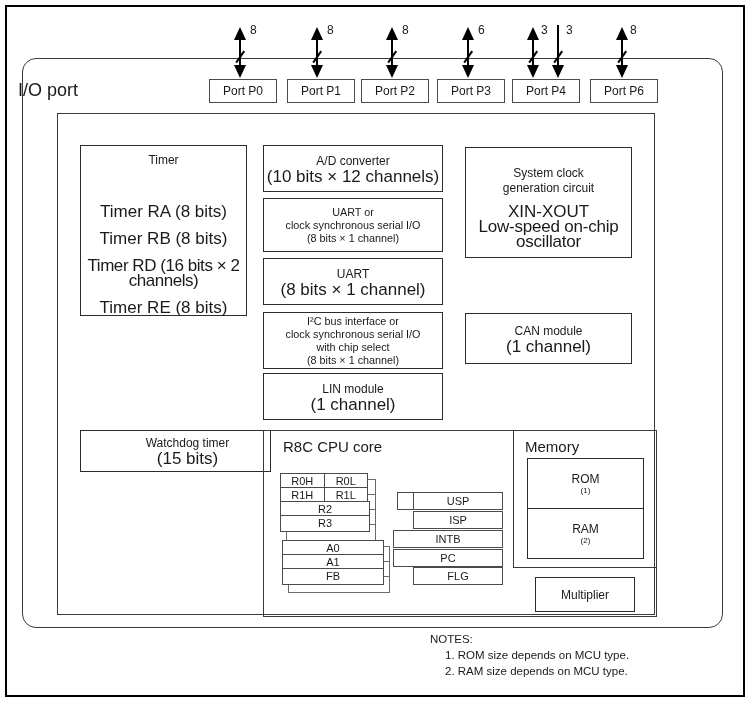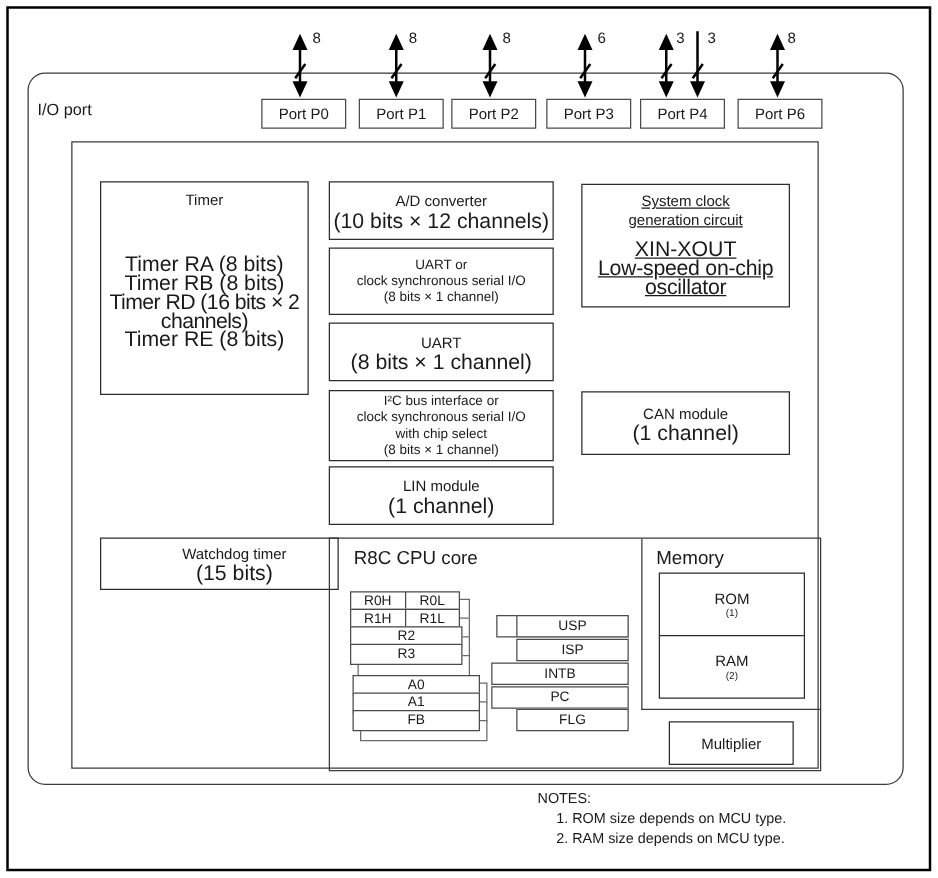--- a/index.html
+++ b/index.html
@@ -5,21 +5,21 @@
   html,body { margin:0; padding:0; background:#fff; }
   #diagram {
     position:relative; width:750px; height:702px; background:#fff;
     font-family:"Liberation Sans","DejaVu Sans",sans-serif; color:#1a1a1a;
     overflow:hidden;
   }
   .abs { position:absolute; }
   .outer-border { inset:5px; border:2.5px solid #000; }
   .io-box { left:22px; top:58px; width:699px; height:568px; border:1.5px solid #3a3a3a; border-radius:14px; }
   .inner-box { left:57px; top:113px; width:596px; height:500px; border:1.5px solid #3a3a3a; }
-  .io-label { left:30px; top:80px; font-size:13px; }
+  .io-label { left:18px; top:80px; font-size:18px; }
 
   .port-box {
     top:79px; height:22px; width:66px; border:1.5px solid #4a4a4a; background:#fff;
     display:flex; align-items:center; justify-content:center; font-size:12px;
   }
   .bus-num { top:23px; font-size:12px; }
 
   .arrow { top:27px; width:12px; height:51px; }
   .arrow .head-up { position:absolute; top:0; left:0; width:0; height:0;
     border-left:6px solid transparent; border-right:6px solid transparent; border-bottom:13px solid #000; }
@@ -117,21 +117,21 @@
   <div class="abs bus-num" style="left:566px">3</div>
   <div class="abs bus-num" style="left:630px">8</div>
 
   <div class="abs port-box" style="left:209px">Port P0</div>
   <div class="abs port-box" style="left:287px">Port P1</div>
   <div class="abs port-box" style="left:361px">Port P2</div>
   <div class="abs port-box" style="left:437px">Port P3</div>
   <div class="abs port-box" style="left:512px">Port P4</div>
   <div class="abs port-box" style="left:590px">Port P6</div>
 
-  <div class="abs block" style="left:80px; top:145px; width:165px; height:162px; padding-top:7px;">
+  <div class="abs block" style="left:80px; top:145px; width:165px; height:162px; padding-top:7px;gap:12px;">
     <div>Timer</div>
     <div style="height:36px;"></div>
     <div class="sub">Timer RA (8 bits)</div>
     <div class="sub">Timer RB (8 bits)</div>
     <div class="sub tight">Timer RD (16 bits × 2 channels)</div>
     <div class="sub">Timer RE (8 bits)</div>
   </div>
 
   <div class="abs block" style="left:263px; top:145px; width:178px; height:45px; justify-content:center;">
     <div>A/D converter</div>
@@ -154,21 +154,21 @@
     <div>clock synchronous serial I/O</div>
     <div>with chip select</div>
     <div>(8 bits × 1 channel)</div>
   </div>
 
   <div class="abs block" style="left:263px; top:373px; width:178px; height:45px; justify-content:center;">
     <div>LIN module</div>
     <div class="sub">(1 channel)</div>
   </div>
 
-  <div class="abs block" style="left:465px; top:147px; width:165px; height:91px; padding-top:6px;text-decoration:underline;">
+  <div class="abs block" style="left:465px; top:147px; width:165px; height:91px; padding-top:18px;">
     <div>System clock</div>
     <div>generation circuit</div>
     <div class="gap"></div>
     <div class="sub">XIN-XOUT</div>
     <div class="sub tight2">Low-speed on-chip oscillator</div>
   </div>
 
   <div class="abs block" style="left:465px; top:313px; width:165px; height:49px; justify-content:center;">
     <div>CAN module</div>
     <div class="sub">(1 channel)</div>

